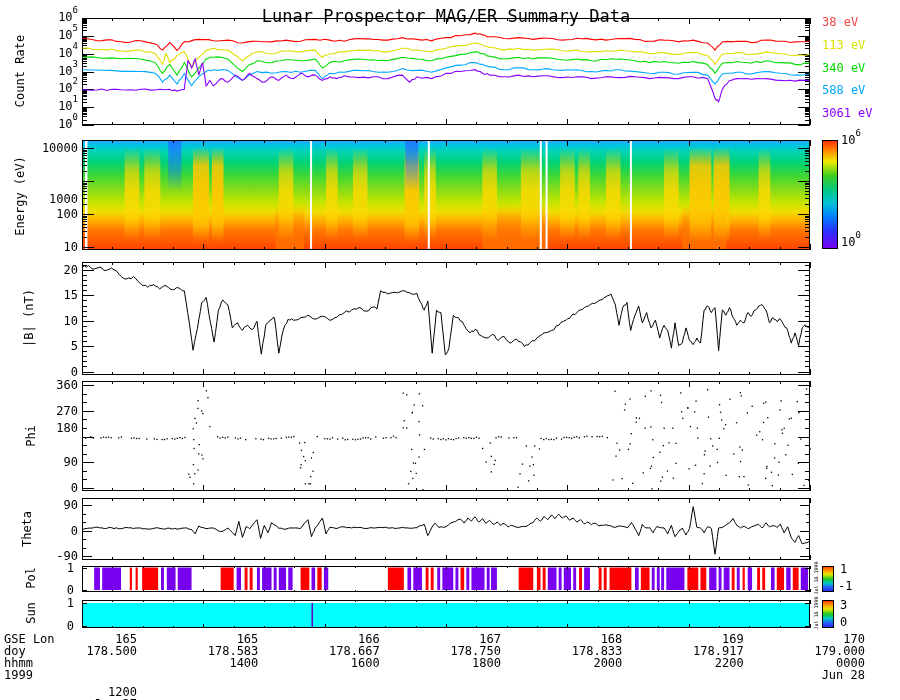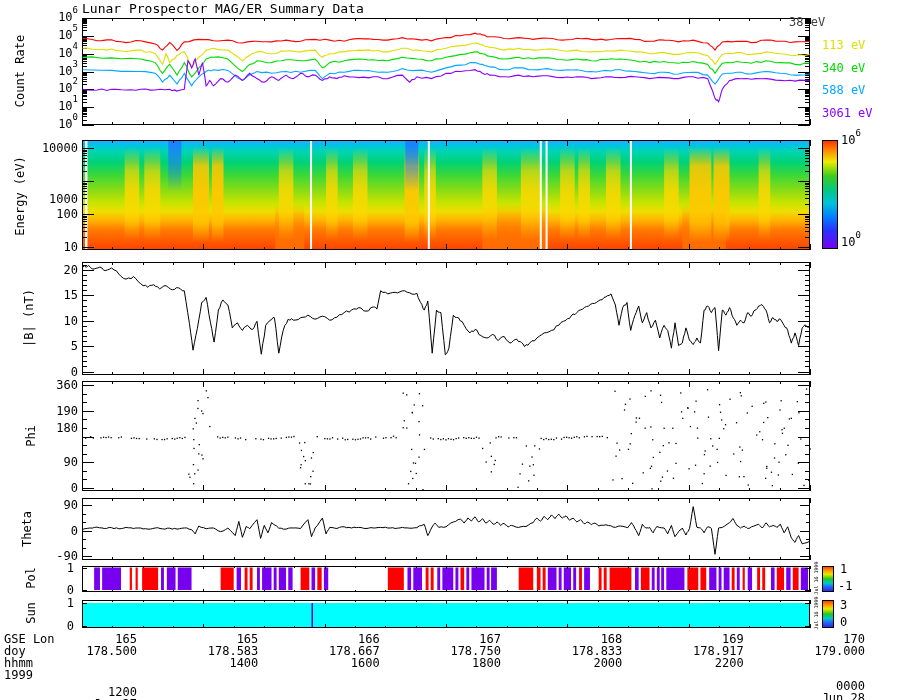--- a/index.html
+++ b/index.html
@@ -3,21 +3,21 @@
 <meta charset="utf-8">
 <style>
   html,body{margin:0;padding:0;background:#fff;}
   .figure{position:relative;width:900px;height:700px;background:#fff;overflow:hidden;
           font-family:"DejaVu Sans Mono","Liberation Mono",monospace;color:#000;}
   .lab{position:absolute;font-size:12px;line-height:12px;white-space:nowrap;color:#000;}
   .r{text-align:right;}
   .c{text-align:right;}
   .rot{transform:translate(-50%,-50%) rotate(-90deg);}
   sup{font-size:9px;position:relative;top:-3px;line-height:0;}
-  #title{left:82px;top:3px;width:728px;font-size:13px;}
+  #title{left:82px;top:10px;width:728px;text-align:center;font-size:17px;}
   #ylab-count{left:20px;top:71px;}
   #ylab-energy{left:20px;top:196px;}
   #ylab-b{left:29px;top:318px;}
   #ylab-phi{left:31px;top:436px;}
   #ylab-theta{left:27px;top:529px;}
   #ylab-pol{left:31px;top:578px;}
   #ylab-sun{left:31px;top:613px;}
   #cb-top{left:841px;top:134px;}
   #cb-bot{left:841px;top:236px;}
   #pol-top{left:840px;top:563px;}
@@ -1175,30 +1175,30 @@
     <div class="lab r" style="left: 32px; top: 193px; width: 46px;">1000</div>
     <div class="lab r" style="left: 32px; top: 142px; width: 46px;">10000</div>
     <div class="lab r" style="left: 32px; top: 366px; width: 46px;">0</div>
     <div class="lab r" style="left: 32px; top: 340px; width: 46px;">5</div>
     <div class="lab r" style="left: 32px; top: 315px; width: 46px;">10</div>
     <div class="lab r" style="left: 32px; top: 289px; width: 46px;">15</div>
     <div class="lab r" style="left: 32px; top: 264px; width: 46px;">20</div>
     <div class="lab r" style="left: 32px; top: 482px; width: 46px;">0</div>
     <div class="lab r" style="left: 32px; top: 456px; width: 46px;">90</div>
     <div class="lab r" style="left: 32px; top: 422px; width: 46px;">180</div>
-    <div class="lab r" style="left: 32px; top: 405px; width: 46px;">190</div>
+    <div class="lab r" style="left: 32px; top: 405px; width: 46px;">270</div>
     <div class="lab r" style="left: 32px; top: 379px; width: 46px;">360</div>
     <div class="lab r" style="left: 32px; top: 550px; width: 46px;">-90</div>
     <div class="lab r" style="left: 32px; top: 525px; width: 46px;">0</div>
     <div class="lab r" style="left: 32px; top: 499px; width: 46px;">90</div>
     <div class="lab r" style="left: 44px; top: 584px; width: 30px;">0</div>
     <div class="lab r" style="left: 44px; top: 562px; width: 30px;">1</div>
     <div class="lab r" style="left: 44px; top: 620px; width: 30px;">0</div>
     <div class="lab r" style="left: 44px; top: 597px; width: 30px;">1</div>
-    <div class="lab " style="left: 789px; top: 16px; color: #404040;">38 eV</div>
+    <div class="lab " style="left: 822px; top: 16px; color: #ef4444;">38 eV</div>
     <div class="lab " style="left: 822px; top: 39px; color: rgb(222, 222, 0);">113 eV</div>
     <div class="lab " style="left: 822px; top: 62px; color: rgb(0, 220, 0);">340 eV</div>
     <div class="lab " style="left: 822px; top: 84px; color: rgb(0, 168, 255);">588 eV</div>
     <div class="lab " style="left: 822px; top: 107px; color: rgb(136, 0, 255);">3061 eV</div>
     <div class="lab c" style="left: 27px; top: 633px; width: 110px;">
       <div style="height: 12px;">165</div>
       <div style="height: 12px;">178.500</div>
       <div style="height: 12px; margin-top: 29px;">1200</div>
       <div style="height: 12px;">Jun 27</div>
     </div>
@@ -1228,16 +1228,16 @@
     </div>
     <div class="lab c" style="left: 633.667px; top: 633px; width: 110px;">
       <div style="height: 12px;">169</div>
       <div style="height: 12px;">178.917</div>
       <div style="height: 12px;">2200</div>
       <div style="height: 12px;">&nbsp;</div>
     </div>
     <div class="lab c" style="left: 755px; top: 633px; width: 110px;">
       <div style="height: 12px;">170</div>
       <div style="height: 12px;">179.000</div>
-      <div style="height: 12px; margin-top: 23px;">0000</div>
+      <div style="height: 12px;">0000</div>
       <div style="height: 12px;">Jun 28</div>
     </div>
   </div>
 
 </body></html>

